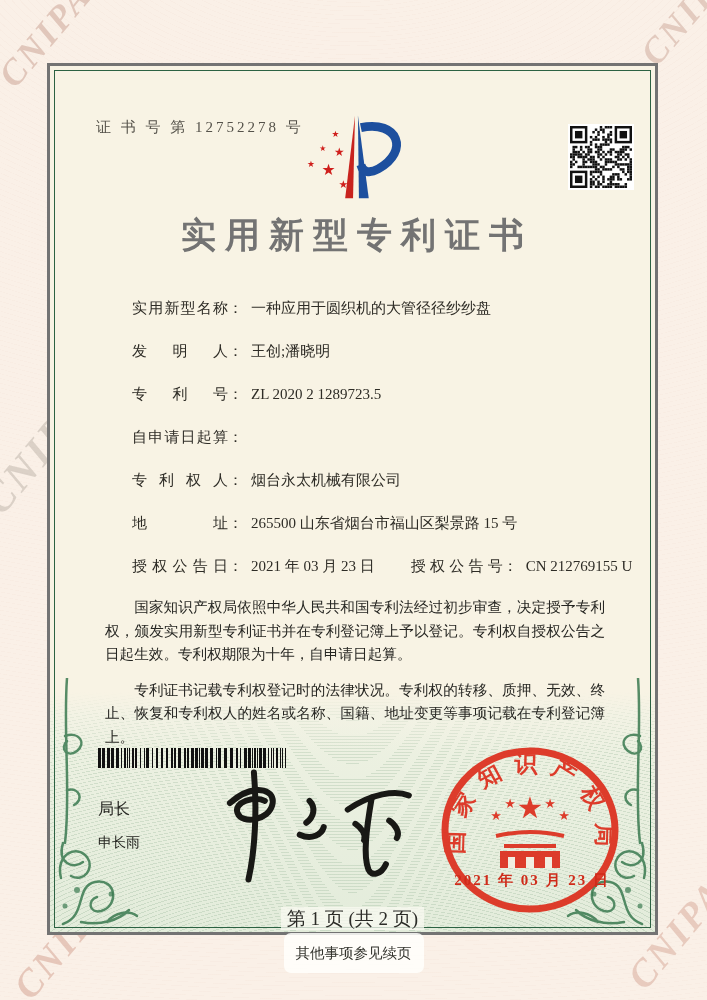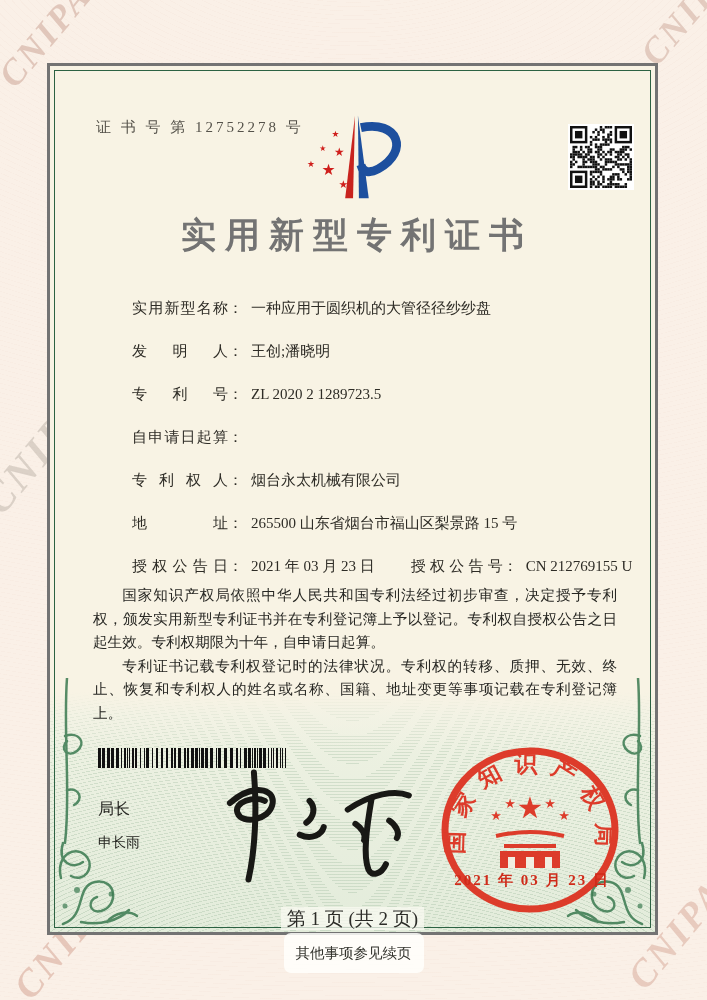--- a/index.html
+++ b/index.html
@@ -66,21 +66,21 @@
   .fcolon{flex:none;margin-right:8px;}
   .fvalue{flex:1;}
   .frow-double .pair{display:flex;}
   .frow-double .pair2{margin-left:36px;}
   .frow-double .pair2 .flabel{width:92px;}
 
   .paras{
     position:absolute;left:43px;top:518px;width:524px;z-index:6;
     font-size:14.6px;line-height:23.5px;text-align:justify;color:#262622;
   }
-  .paras p{margin:0;text-indent:2em;}
+  .paras p{margin:12px;text-indent:2em;}
 
   .barcode{position:absolute;left:48px;top:682px;width:190px;height:20px;z-index:6;}
 
   .director-label{position:absolute;left:48px;top:733px;font-size:16px;color:#23231f;z-index:6;font-family:"Liberation Sans","DejaVu Sans",sans-serif;}
   .director-name{position:absolute;left:48px;top:768px;font-size:14px;color:#23231f;z-index:6;font-family:"Liberation Sans","DejaVu Sans",sans-serif;}
   .signature{position:absolute;left:150px;top:700px;width:230px;height:120px;z-index:6;}
 
   .seal{position:absolute;left:388px;top:680px;width:184px;height:170px;z-index:7;opacity:.93;}
   .seal-date{
     position:absolute;left:390px;top:805px;width:184px;text-align:center;

